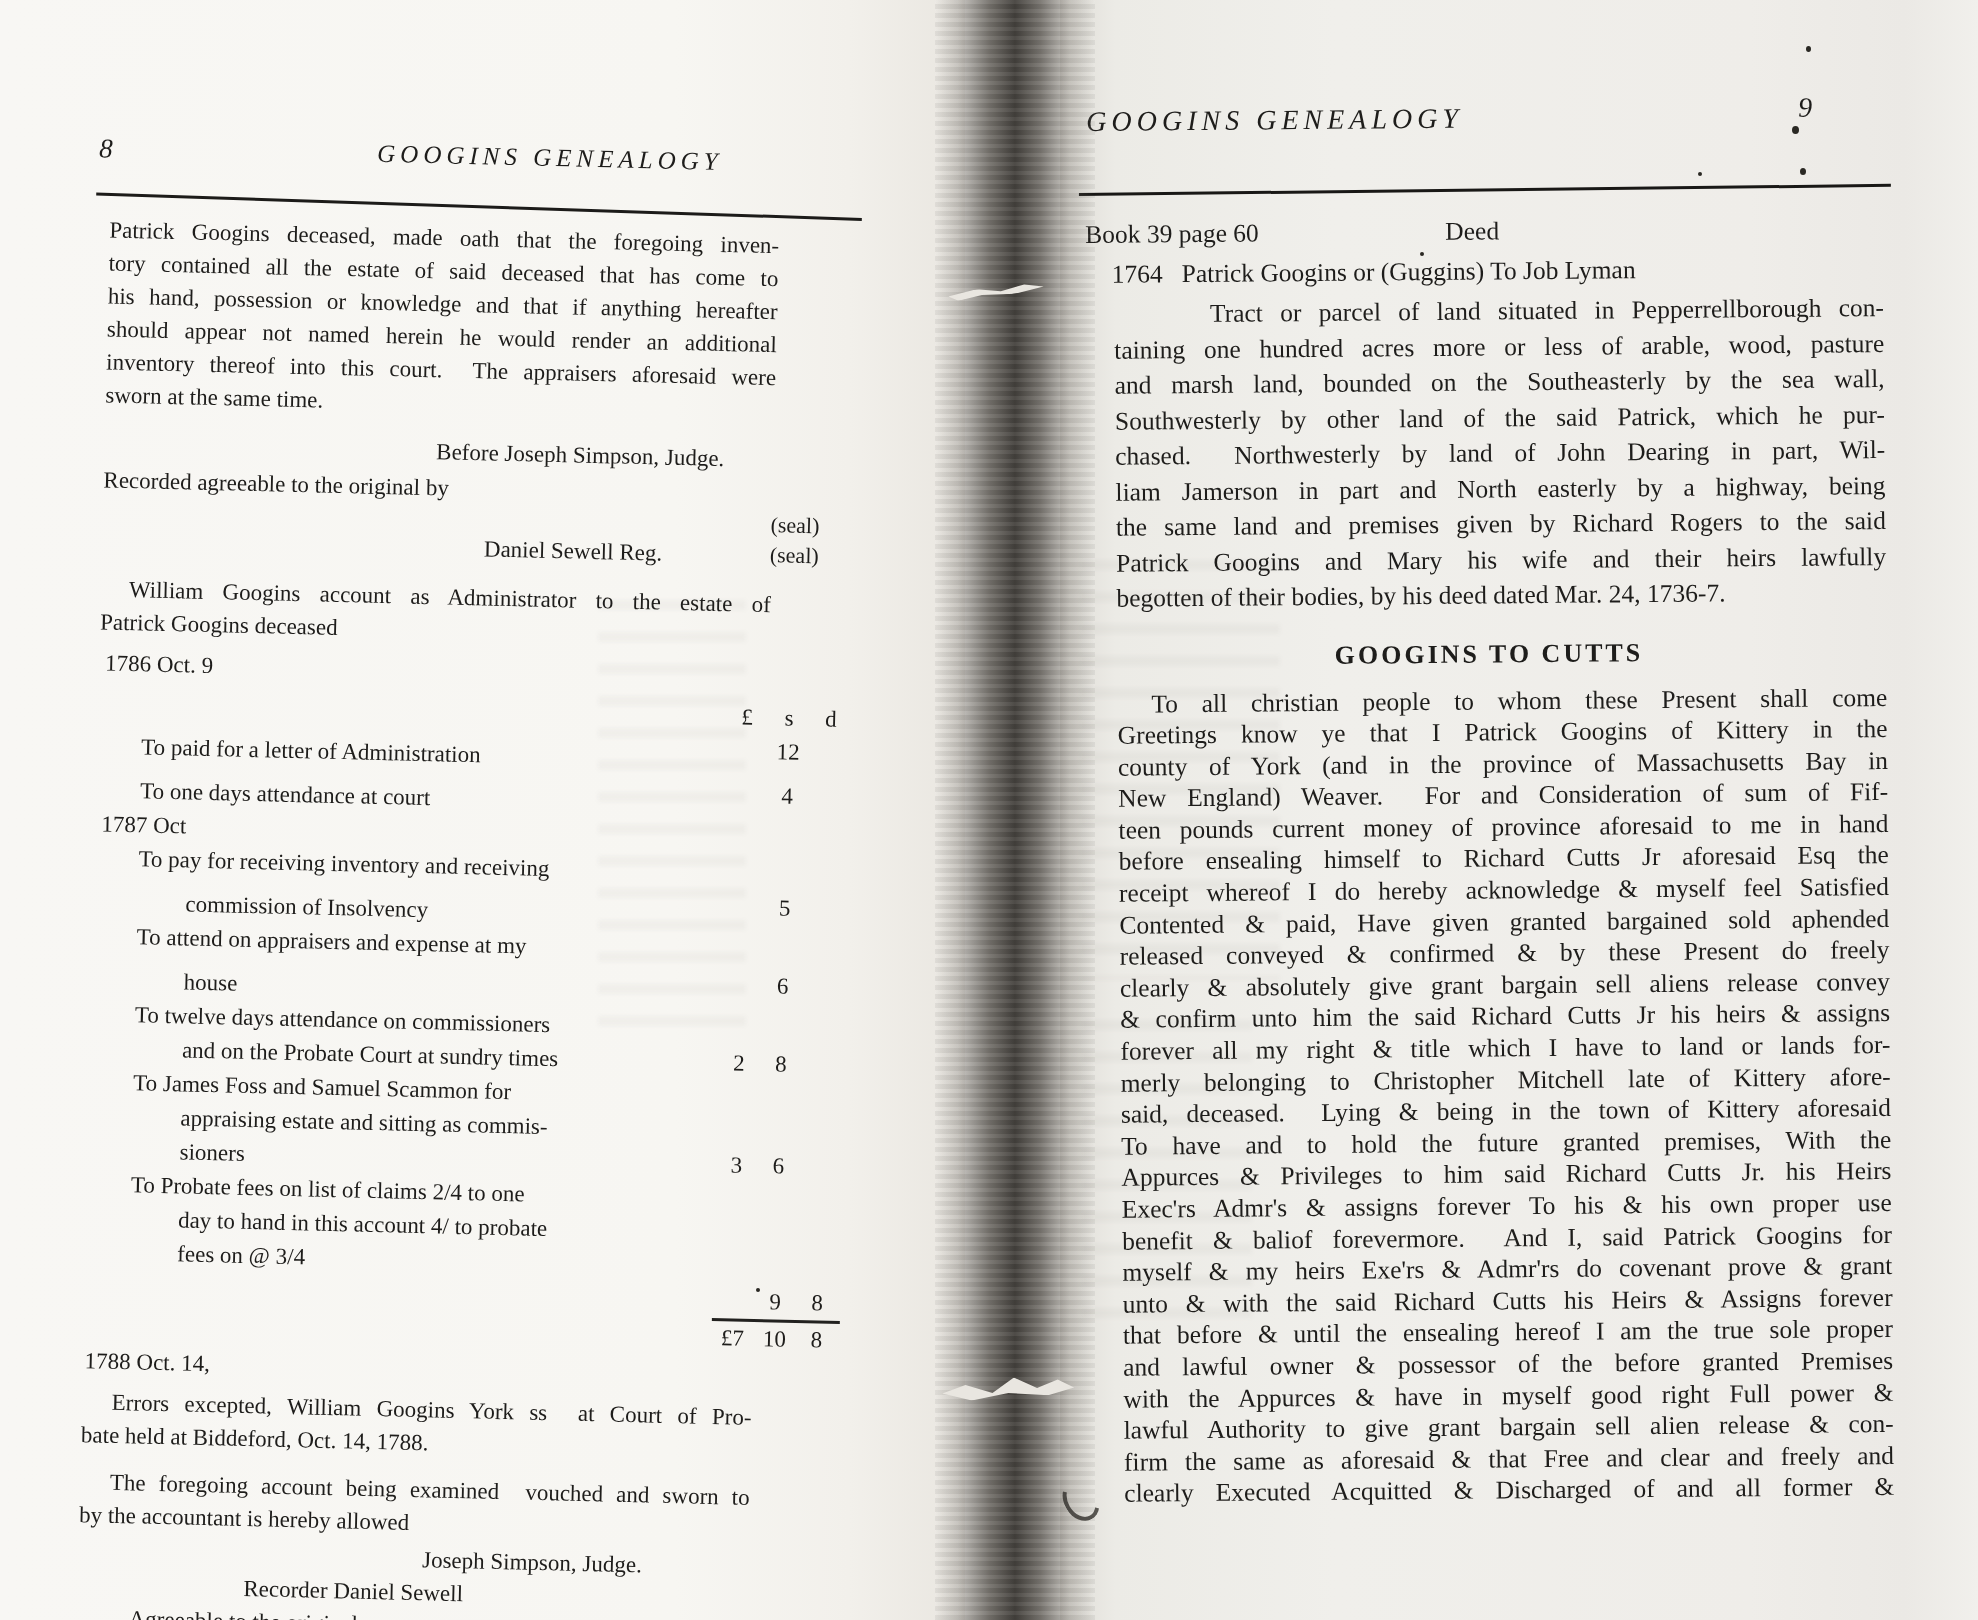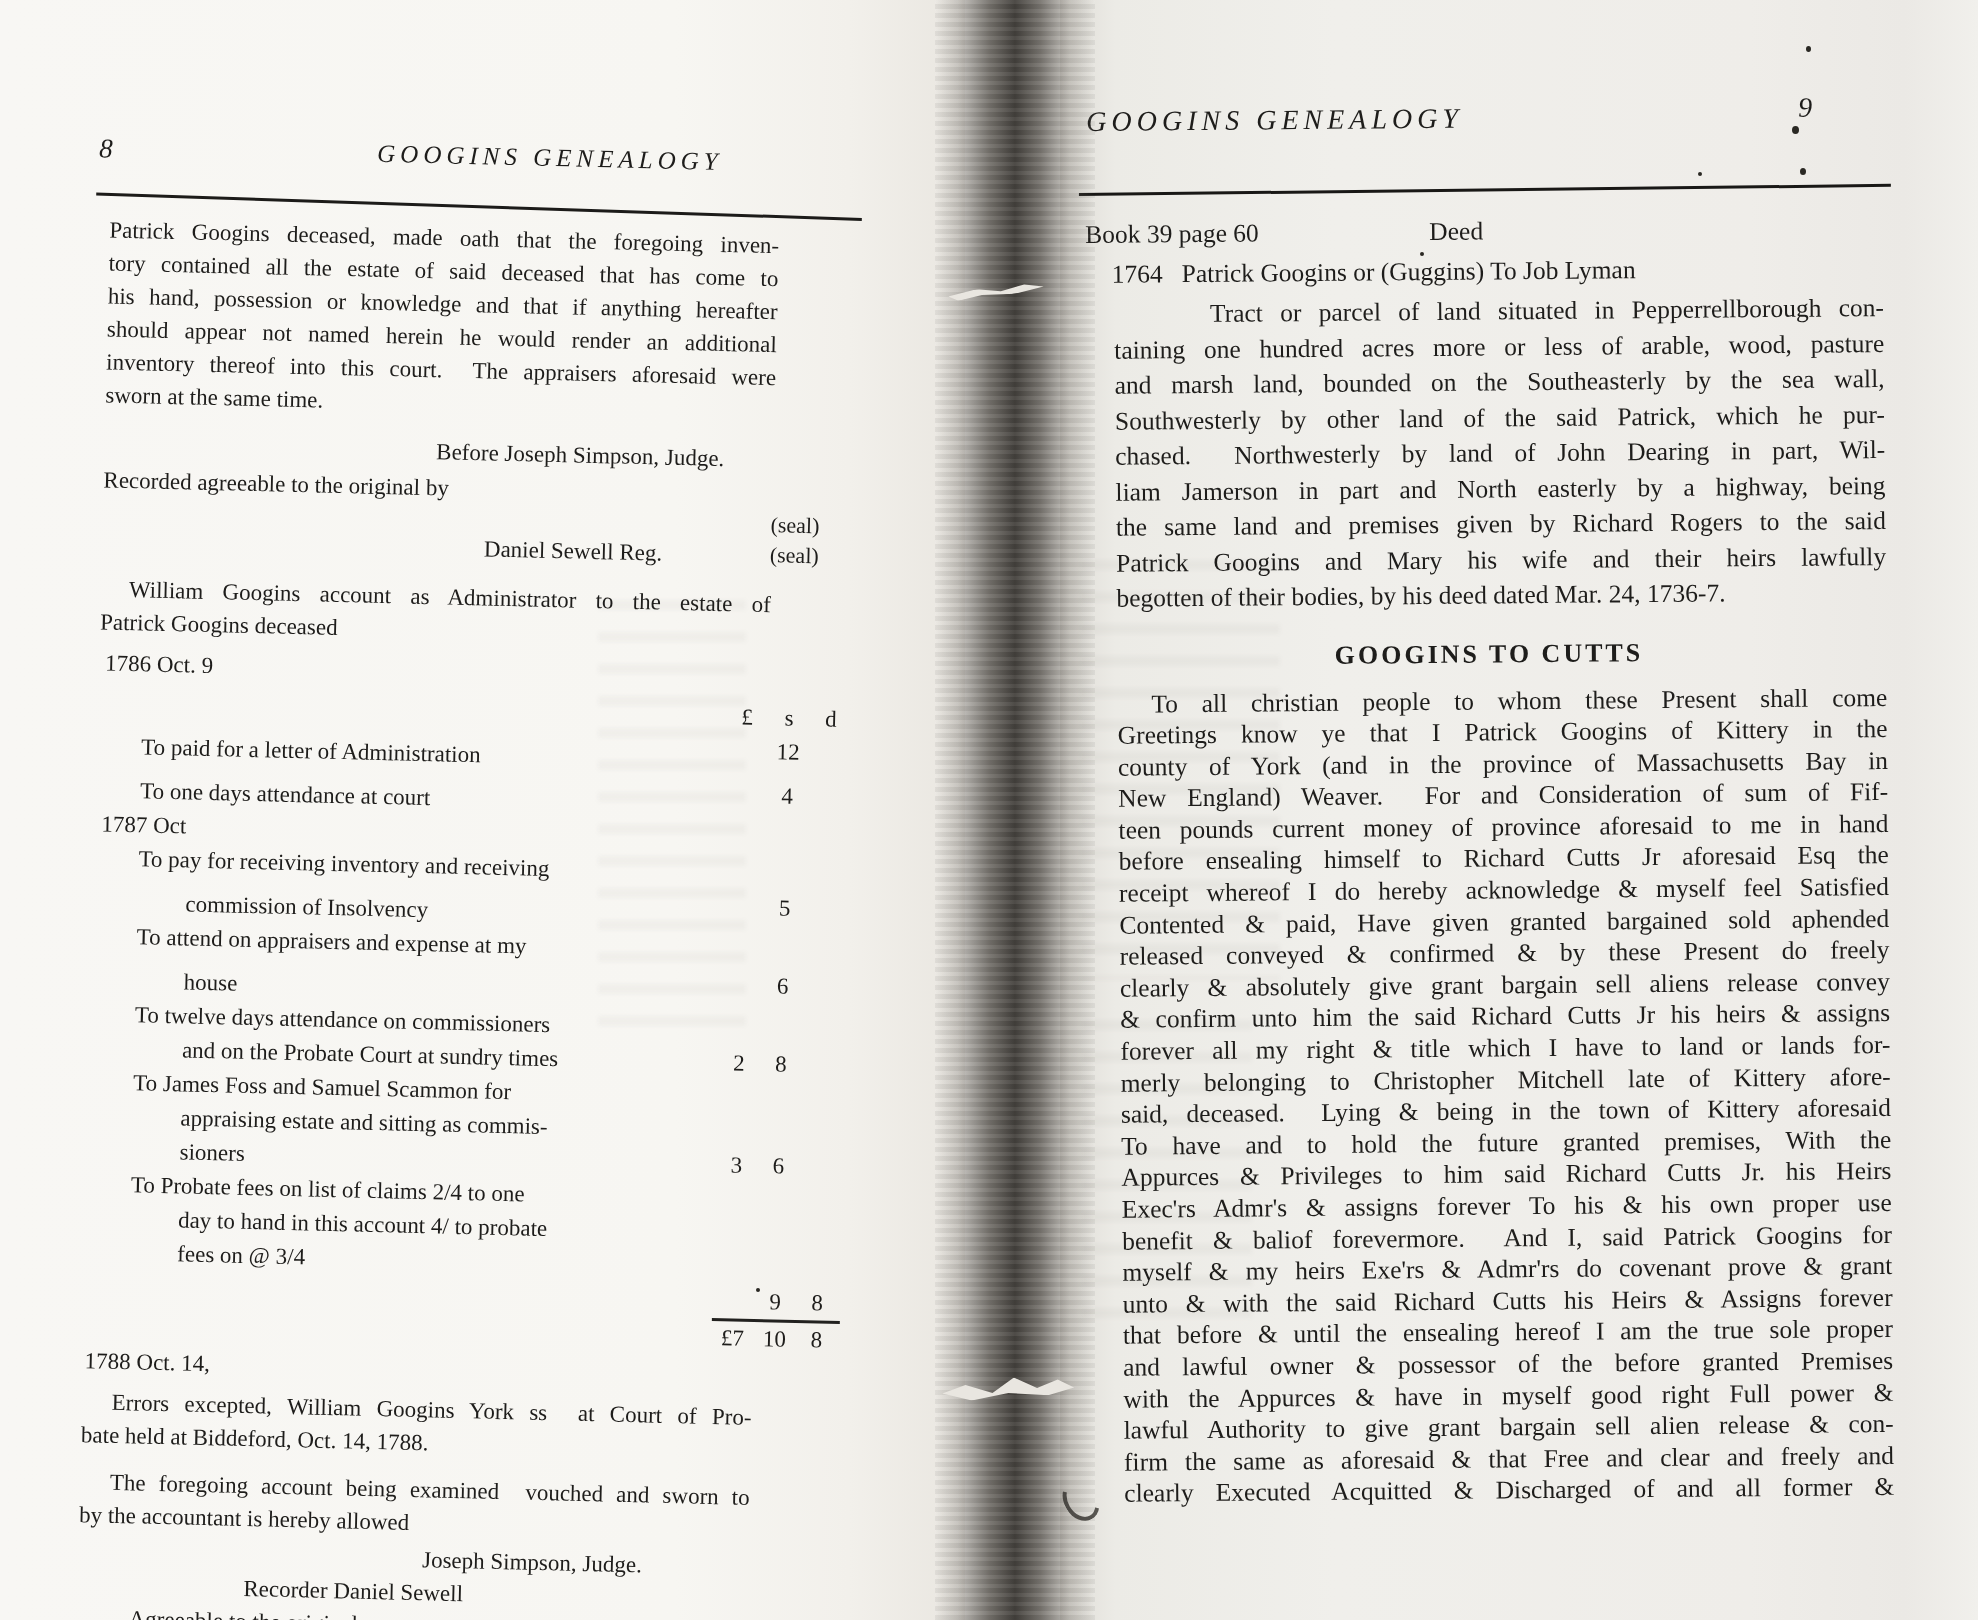--- a/index.html
+++ b/index.html
@@ -65,21 +65,21 @@
 
   
   .rpage{position:absolute;left:1078px;top:88px;width:812px;z-index:2;
     transform:rotate(-0.5deg);transform-origin:0 0;font-size:25.5px;}
   .rhead{position:relative;height:64px;}
   .rhead .rtitle{position:absolute;left:8px;top:18px;font-style:italic;font-size:28px;letter-spacing:5px;white-space:nowrap;}
   .rhead .pnum{position:absolute;left:720px;top:10px;font-style:italic;font-size:28px;}
   .rrule{border-top:3.5px solid #191816;margin:40px 0 0 0;transform:rotate(-.15deg);}
   .bookline{position:relative;margin-top:20px;height:40px;line-height:40px;}
   .bookref{position:absolute;left:6px;}
-  .deedlbl{position:absolute;left:350px;}
+  .deedlbl{position:absolute;left:366px;}
   .deedline{padding-left:32px;height:40px;line-height:40px;}
   .rpara1{padding:2px 8px 0 34px;line-height:35.5px;}
   .rheading{margin-top:26px;text-align:center;font-size:26px;letter-spacing:3px;font-weight:bold;}
   .rpara2{padding:16px 8px 0 34px;line-height:31.6px;}
 </style>
 </head>
 <body>
 
 <div class="canvas">
 

